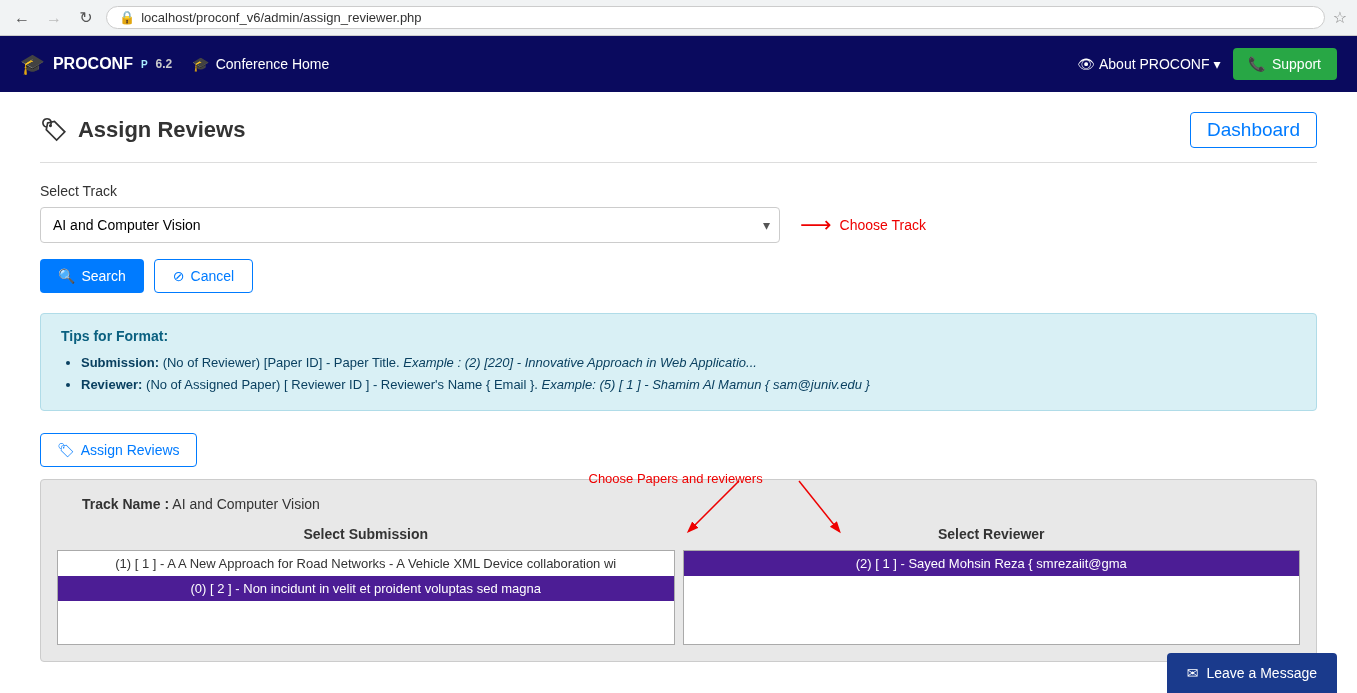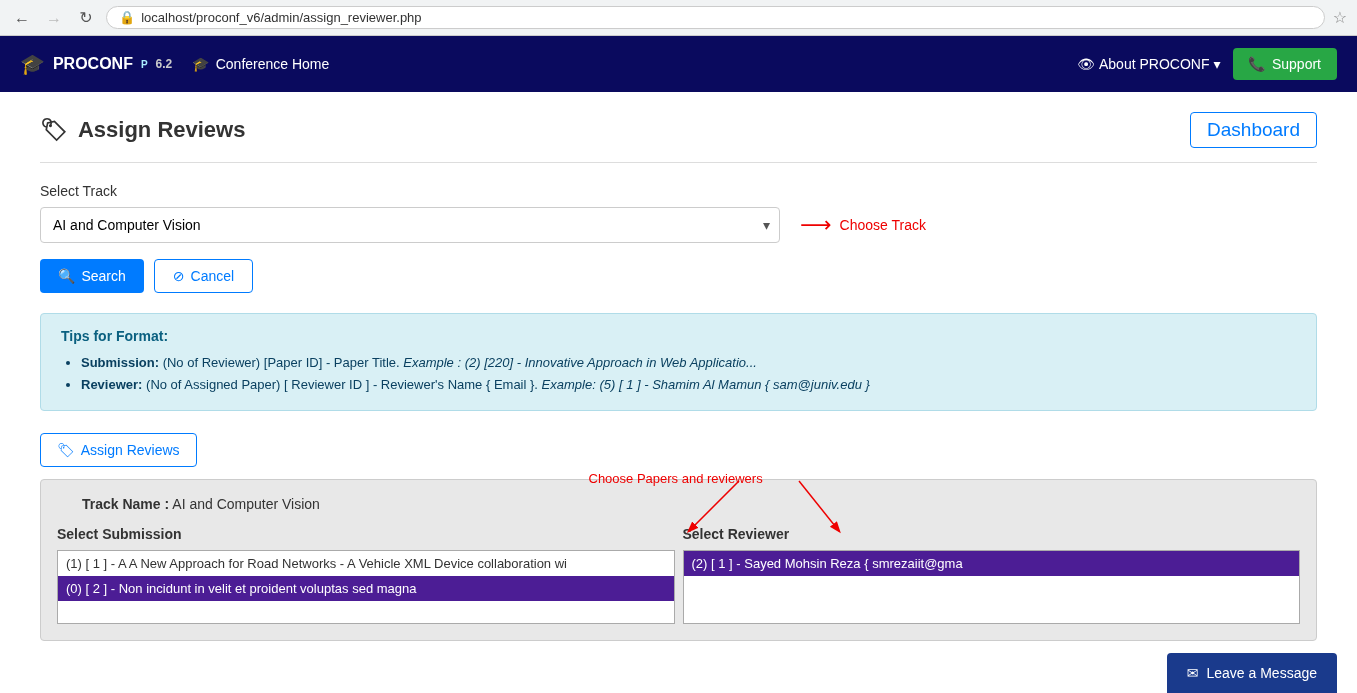--- a/index.html
+++ b/index.html
@@ -184,21 +184,21 @@
       display: flex;
       gap: 8px;
       position: relative;
     }
     .column-half { flex: 1; }
     .column-label { font-weight: bold; color: #333; font-size: 14px; margin-bottom: 8px; }
 
     .list-box {
       background: #fff;
       border: 1px solid #aaa;
-      height: 74px;
+      height: 95px;
       overflow-y: auto;
       font-size: 13px;
     }
     .list-item {
       padding: 5px 8px;
       color: #333;
       cursor: pointer;
     }
     .list-item.selected {
       background: #4c1d95;
@@ -323,21 +323,21 @@
       <span>🏷</span>
       <span>Assign Reviews</span>
     </button>
 
     <div class="track-panel">
       <div class="track-name-row">
         <span class="track-name-label">Track Name :</span>
         <span>AI and Computer Vision</span>
       </div>
 
-      <div style="position: relative;">
+      <div style="position: relative; text-align: center;">
 
         <div style="position: absolute; top: -55px; left: 50%; transform: translateX(-90px); color: #e00; font-size: 13px; pointer-events: none; white-space: nowrap; z-index: 10;">Choose Papers and reviewers</div>
         <svg style="position: absolute; top: -45px; left: 50%; width: 200px; height: 60px; overflow: visible; pointer-events: none; z-index: 10;" viewBox="0 0 200 60">
 
           <line x1="60" y1="0" x2="10" y2="50" stroke="#e00" stroke-width="1.5" marker-end="url(#arr)"></line>
 
           <line x1="120" y1="0" x2="160" y2="50" stroke="#e00" stroke-width="1.5" marker-end="url(#arr)"></line>
           <defs>
             <marker id="arr" markerWidth="8" markerHeight="8" refX="6" refY="3" orient="auto">
               <path d="M0,0 L0,6 L8,3 z" fill="#e00"></path>

